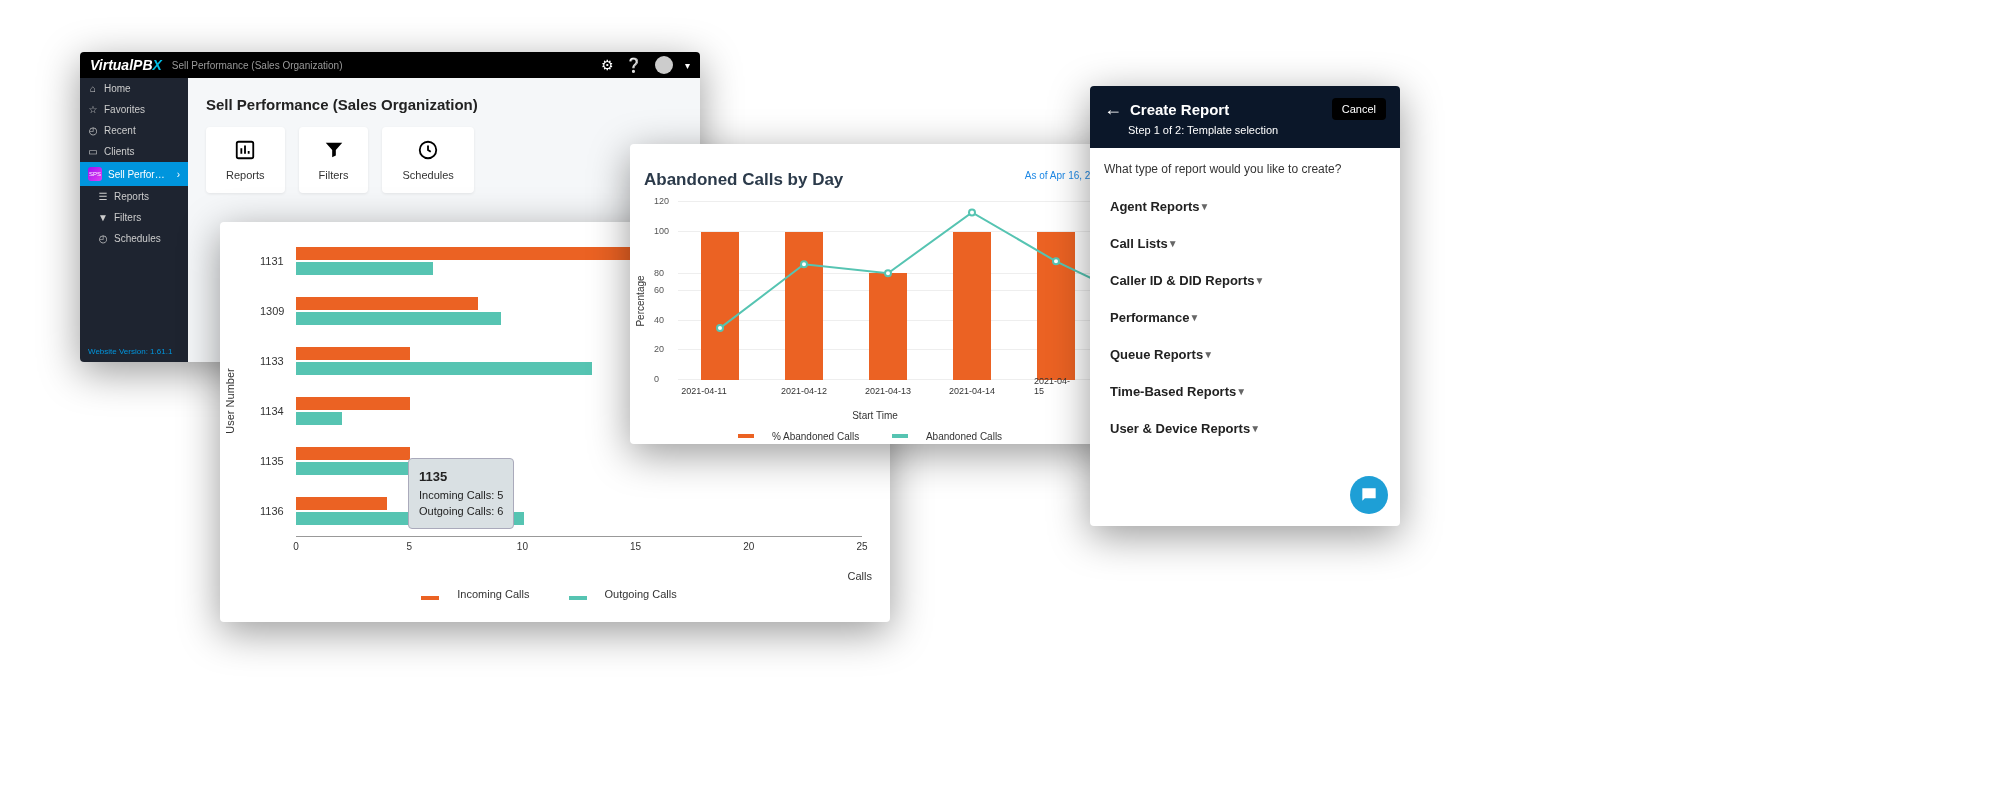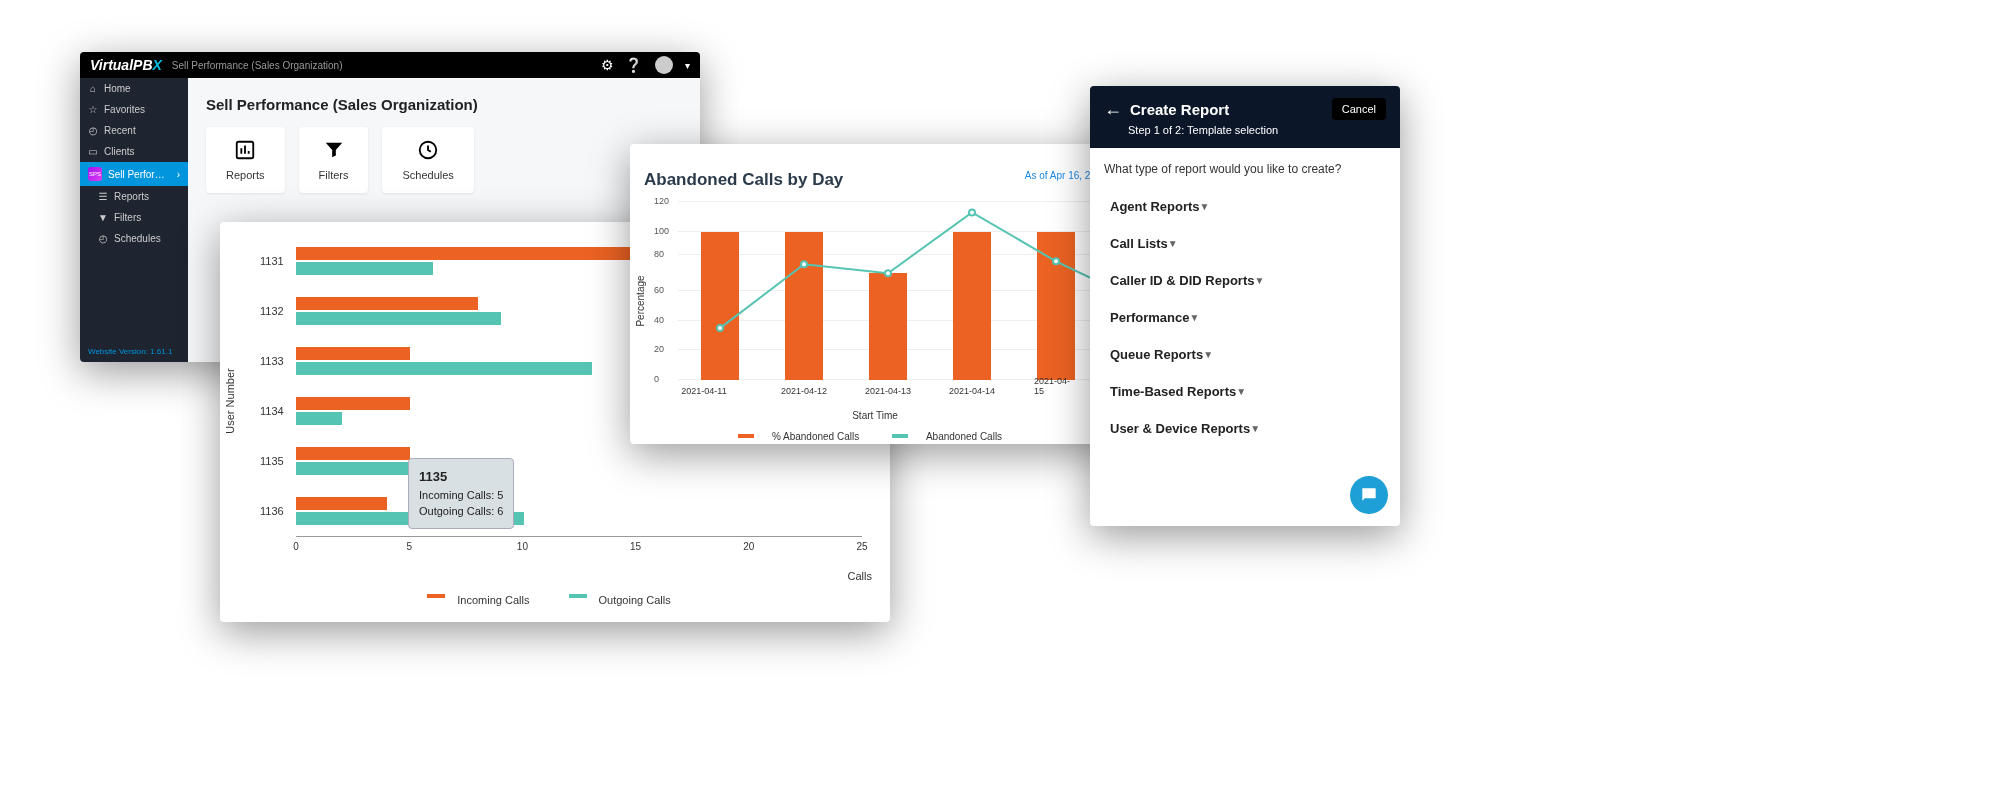--- a/index.html
+++ b/index.html
@@ -32,21 +32,21 @@
 #p2 .ylab{position:absolute;left:-8px;top:50%;transform:translate(-50%,-50%) rotate(-90deg);font-size:11px;color:#333}
 #p2 .rows{position:absolute;left:58px;top:0;right:10px;height:300px}
 #p2 .row{height:50px;position:relative}
 #p2 .row .cat{position:absolute;left:-36px;top:50%;transform:translateY(-50%);font-size:11px;color:#333}
 #p2 .row .barI{position:absolute;top:11px;height:13px;background:#EB6223;left:0}
 #p2 .row .barO{position:absolute;top:26px;height:13px;background:#56C4B2;left:0}
 #p2 .xaxis{position:absolute;left:58px;right:10px;top:300px;height:30px;border-top:1px solid #999}
 #p2 .xt{position:absolute;top:4px;transform:translateX(-50%);font-size:10px;color:#333}
 #p2 .xlab{text-align:right;font-size:11px;color:#333;margin-top:4px}
 #p2 .legend{text-align:center;font-size:11px;color:#333;margin-top:6px}
-#p2 .legend span{display:inline-flex;align-items:flex-start;margin:0 12px}
+#p2 .legend span{display:inline-flex;align-items:flex-end;gap:6px;margin:0 12px}
 #p2 .legend i{width:18px;height:4px;display:inline-block}
 #p2 .tooltip{position:absolute;background:#d9e0e3;border:1px solid #aab;border-radius:4px;padding:8px 10px;font-size:11px;color:#222;line-height:1.5}
 #p2 .tooltip b{font-size:13px}
 
 #p3{left:630px;top:144px;width:490px;height:300px;z-index:3;padding:26px 14px}
 #p3 .hdr{display:flex;justify-content:space-between;align-items:flex-start}
 #p3 h3{font-size:17px;font-weight:bold;color:#2B3A4A}
 #p3 .asof{font-size:10px;color:#1E88E5}
 #p3 .chart{position:relative;height:210px;margin-top:6px}
 #p3 .yl{position:absolute;left:-4px;top:50%;transform:translate(-50%,-50%) rotate(-90deg);font-size:10px;color:#333}
@@ -161,21 +161,21 @@
 <div id="p2" class="panel">
   <div class="chart">
     <div class="ylab">User Number</div>
     <div class="rows" id="hbar-rows">
         <div class="row">
           <span class="cat">1131</span>
           <div class="barI" style="width:501.6px"></div>
           <div class="barO" style="width:136.79999999999998px"></div>
         </div>
         <div class="row">
-          <span class="cat">1132</span>
+          <span class="cat">1309</span>
           <div class="barI" style="width:182.4px"></div>
           <div class="barO" style="width:205.2px"></div>
         </div>
         <div class="row">
           <span class="cat">1133</span>
           <div class="barI" style="width:114px"></div>
           <div class="barO" style="width:296.40000000000003px"></div>
         </div>
         <div class="row">
           <span class="cat">1134</span>
@@ -233,21 +233,21 @@
         </div>
         <div class="grid" style="bottom: 29.6667px;">
           <span>20</span>
         </div>
         <div class="grid" style="bottom: 59.3333px;">
           <span>40</span>
         </div>
         <div class="grid" style="bottom: 89px;">
           <span>60</span>
         </div>
-        <div class="grid" style="bottom: 125px;">
+        <div class="grid" style="bottom: 106px;">
           <span>80</span>
         </div>
         <div class="grid" style="bottom: 148.333px;">
           <span>100</span>
         </div>
         <div class="grid" style="bottom: 178px;">
           <span>120</span>
         </div>
         <div class="bar" style="left: 23px; height: 148.333px;"></div>
         <span class="xtick" style="left: 26px;">2021-04-11</span>

